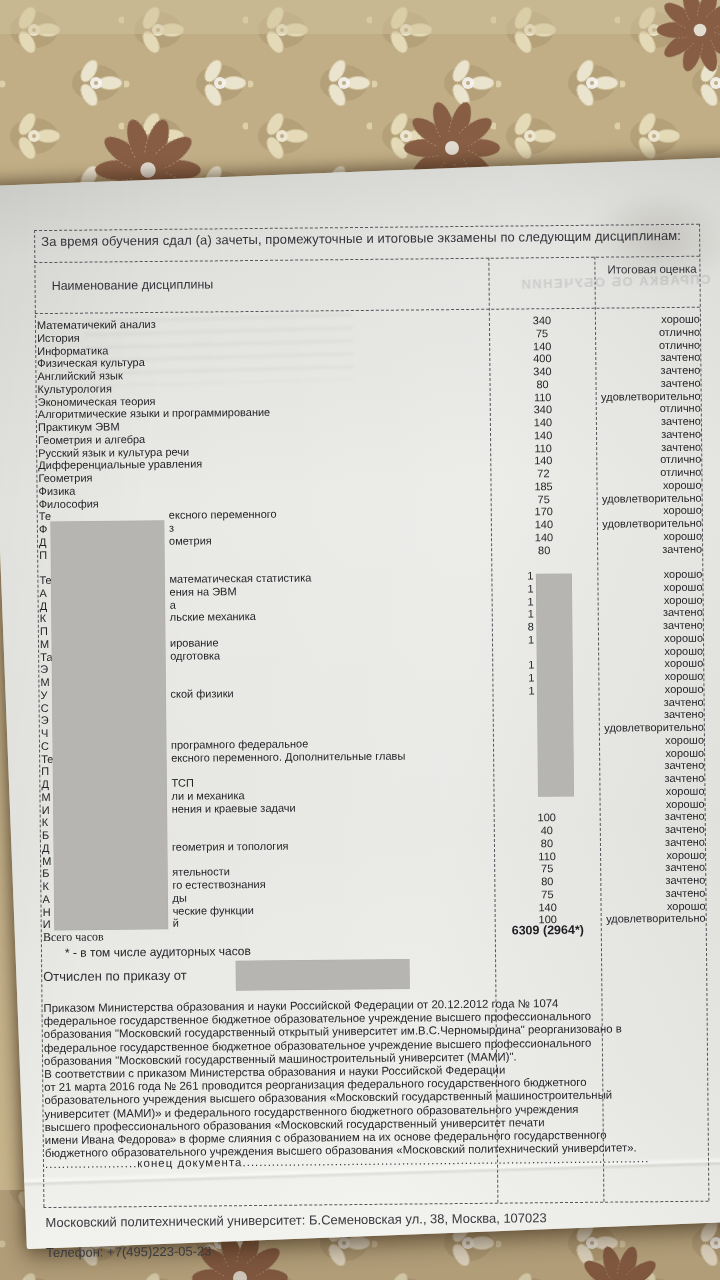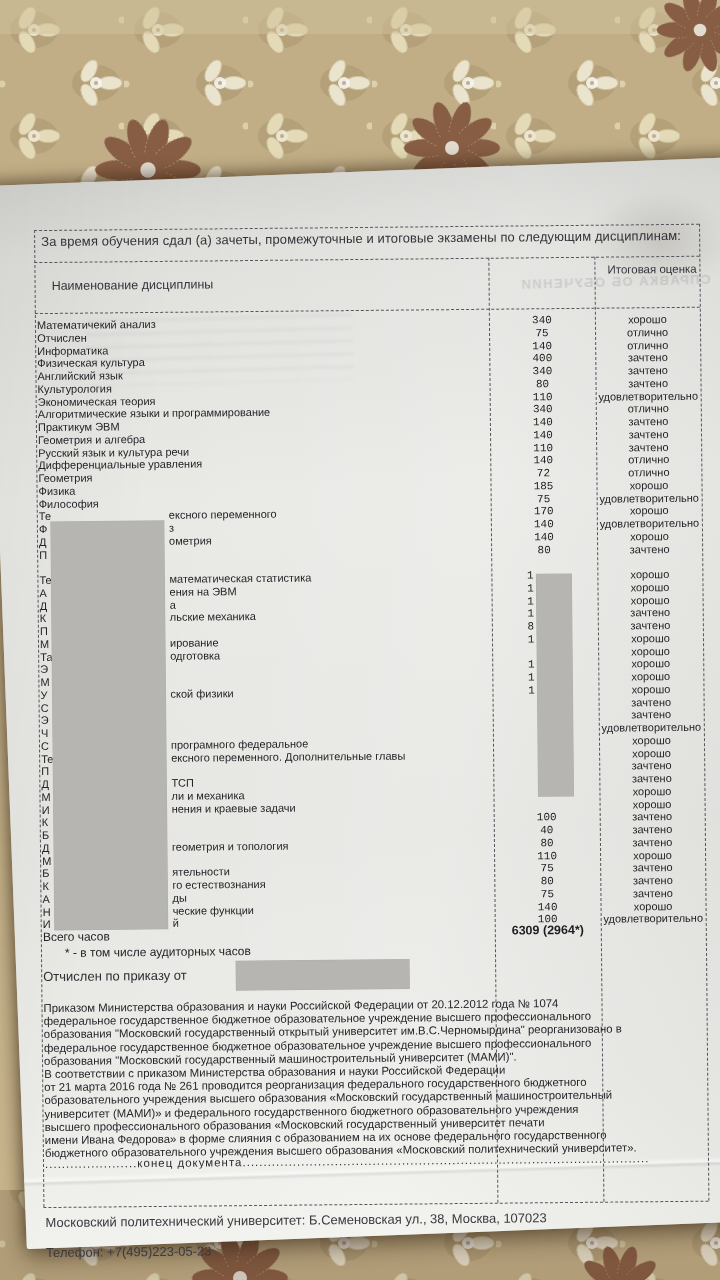--- a/index.html
+++ b/index.html
@@ -29,25 +29,25 @@
   .dash-v{border-left:1px dashed #55555c;width:0;}
 
   .hdr{font-size:12.5px;color:#33333a;}
   .hdr-sub{font-size:11.5px;line-height:13.5px;color:#33333a;}
 
   
   .rows{left:38px;top:316px;width:665px;}
   .trow{display:flex;height:12.75px;font-size:11px;line-height:12.6px;color:#232327;white-space:nowrap;}
   .tname{flex:1 1 auto;position:relative;padding-left:2px;overflow:visible;}
   .tsuf{position:absolute;left:132px;top:0;}
-  .thrs{flex:0 0 106px;text-align:center;font-family:Liberation Mono, monospace;}
+  .thrs{flex:0 0 106px;text-align:center;}
   .thrs.hp{transform:translateX(-14px);}
-  .tgrd{flex:0 0 105px;text-align:center;}
-
-  .total-label{left:40px;top:927px;font-size:12px;color:#232327;}
+  .tgrd{flex:0 0 105px;text-align:right;}
+
+  .total-label{left:40px;top:927px;font-size:12px;color:#232327;font-family:Liberation Serif, serif;}
   .total-value{left:492px;top:925px;width:106px;text-align:center;font-size:12.5px;font-weight:bold;color:#1e1e22;}
   .total-note{left:62px;top:943px;font-size:12px;color:#232327;}
   .expelled{left:40px;top:966px;font-size:13px;color:#2e2e33;}
 
   .para{left:40px;top:999px;width:655px;font-size:11.4px;line-height:13.2px;color:#26262b;}
   .endline{left:40px;top:1155px;width:672px;font-size:11.5px;letter-spacing:1px;white-space:nowrap;overflow:hidden;color:#2c2c31;}
   .address{left:40px;top:1212px;width:640px;font-size:13px;color:#3a3a40;}
   .phone{left:40px;top:1242px;font-size:13px;color:#3a3a40;}
 
   
@@ -158,21 +158,21 @@
     <div class="abs hdr" style="left:55px;top:276px;">Наименование дисциплины</div>
     <div class="abs hdr-sub" style="left:611px;top:266px;text-align:right;">Итоговая оценка</div>
 
     <div class="abs rows" id="rows">
         <div class="trow">
           <div class="tname"><span>Математичекий анализ</span></div>
           <div class="thrs">340</div>
           <div class="tgrd">хорошо</div>
         </div>
         <div class="trow">
-          <div class="tname"><span>Отчислен</span></div>
+          <div class="tname"><span>История</span></div>
           <div class="thrs">75</div>
           <div class="tgrd">отлично</div>
         </div>
         <div class="trow">
           <div class="tname"><span>Информатика</span></div>
           <div class="thrs">140</div>
           <div class="tgrd">отлично</div>
         </div>
         <div class="trow">
           <div class="tname"><span>Физическая культура</span></div>

